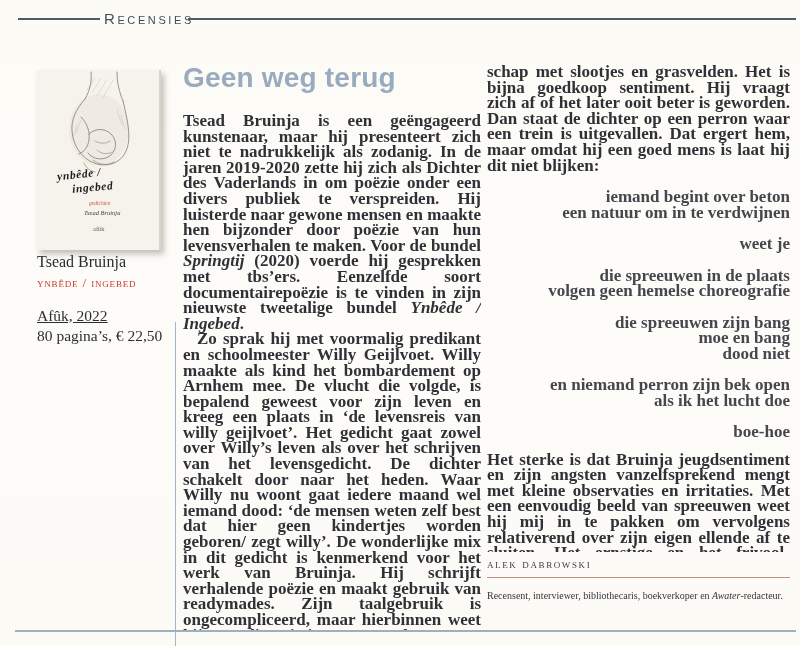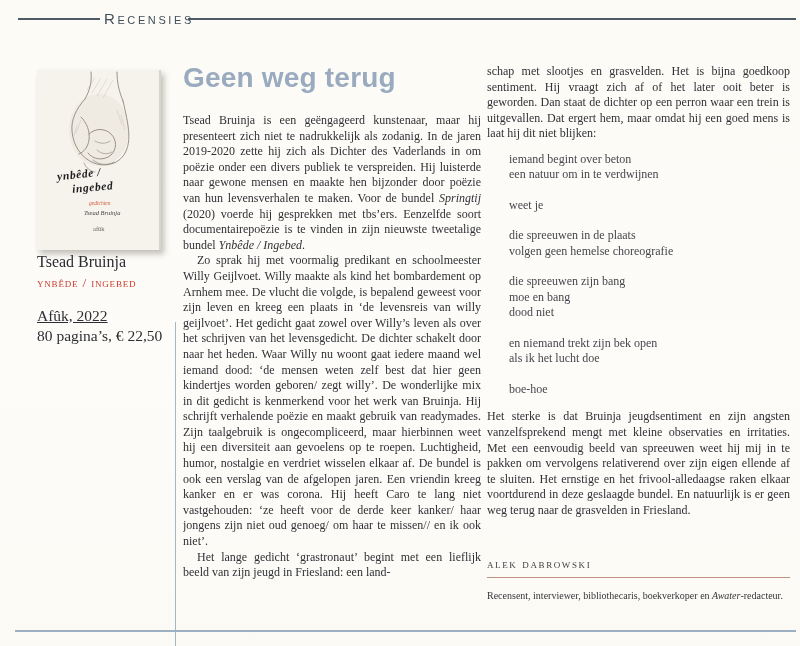--- a/index.html
+++ b/index.html
@@ -42,29 +42,29 @@
   .sb-det{position:absolute;left:37px;top:327px;font-size:15.5px;color:#2e2f34;}
   
   .vrule{position:absolute;left:175px;top:322px;width:1px;height:324px;background:#a3b6c6;}
   .footer-rule{position:absolute;left:15px;top:630px;width:781px;height:1.5px;background:#9db0c2;}
   
   .art-title{
     position:absolute;left:183px;top:62px;margin:0;
     font-family:"Liberation Sans","DejaVu Sans",sans-serif;
     font-size:28px;font-weight:700;color:#9aabbf;letter-spacing:.2px;
   }
-  .colbody{font-size:12px;line-height:15.6px;text-align:justify;color:#303136;}
+  .colbody{font-size:17px;line-height:15.6px;text-align:justify;color:#303136;font-weight:bold;}
   .col2-body{position:absolute;left:183px;top:113px;width:298px;height:517px;overflow:hidden;}
   .body-p{margin:0;}
   .body-p.indent{text-indent:14px;}
   
   .col3{position:absolute;left:487px;top:64px;width:303px;height:575px;}
   .col3-body{position:absolute;left:0;top:0;width:303px;height:488px;overflow:hidden;}
   .poem{margin:10px 0 12px 0;padding-left:22px;text-align:left;color:#46474d;}
-  .stanza{margin:8px 0 15px 0;}
+  .stanza{margin:16px 0 15px 0;text-align:right;}
   .stanza:last-child{margin-bottom:0;}
   .poem-line{line-height:15.5px;}
   .reviewer{position:absolute;left:0;top:492px;width:303px;}
   .rev-name{
     font-size:13.5px;color:#3c3e44;font-variant:small-caps;text-transform:lowercase;
     letter-spacing:1.6px;
   }
   .rev-rule{margin-top:5px;width:100%;height:1px;background:#c09183;}
   .rev-bio{margin:9px 0 0 0;font-size:10px;line-height:17px;color:#35363b;text-align:left;}
 </style>
@@ -134,21 +134,21 @@
           <div class="stanza">
             <div class="poem-line">die spreeuwen in de plaats</div>
             <div class="poem-line">volgen geen hemelse choreografie</div>
           </div>
           <div class="stanza">
             <div class="poem-line">die spreeuwen zijn bang</div>
             <div class="poem-line">moe en bang</div>
             <div class="poem-line">dood niet</div>
           </div>
           <div class="stanza">
-            <div class="poem-line">en niemand trekt zijn bek open</div>
+            <div class="poem-line">en niemand perron zijn bek open</div>
             <div class="poem-line">als ik het lucht doe</div>
           </div>
           <div class="stanza">
             <div class="poem-line">boe-hoe</div>
           </div>
         </div>
       <div>
           <p class="body-p"><span>Het sterke is dat Bruinja jeugdsentiment en zijn angsten vanzelfsprekend mengt met kleine observaties en irritaties. Met een eenvoudig beeld van spreeuwen weet hij mij in te pakken om vervolgens relativerend over zijn eigen ellende af te sluiten. Het ernstige en het frivool-alledaagse raken elkaar voortdurend in deze geslaagde bundel. En natuurlijk is er geen weg terug naar de grasvelden in Friesland.</span></p>
         </div>
     </div>

